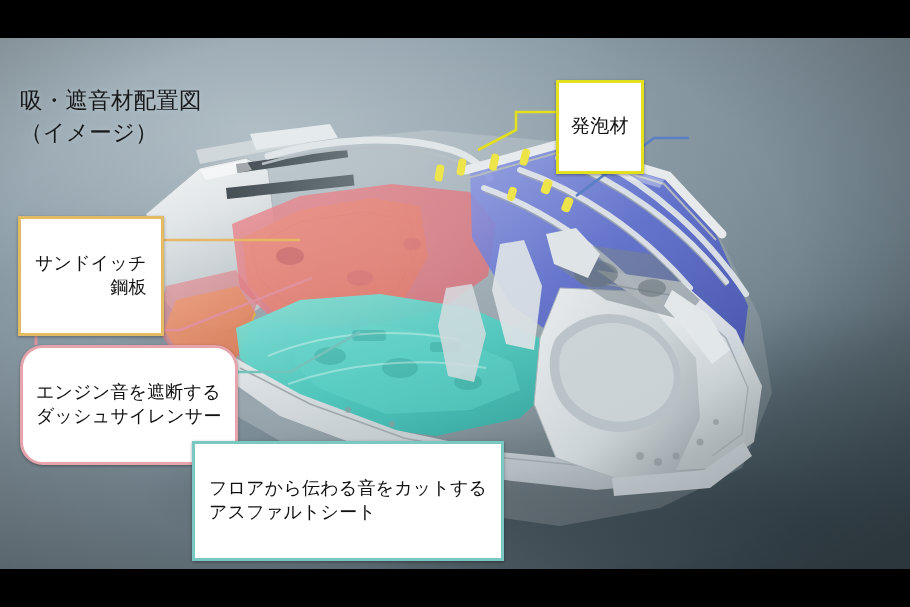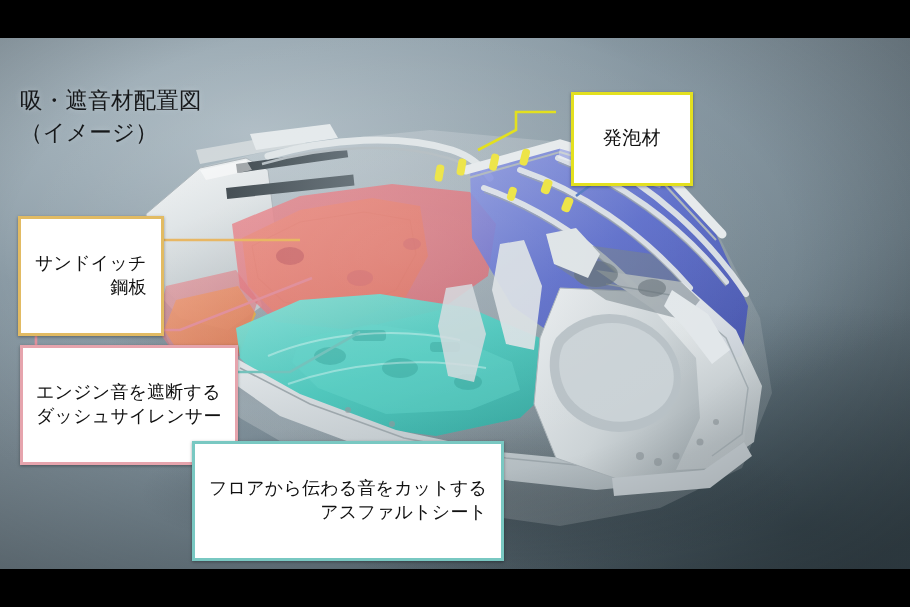--- a/index.html
+++ b/index.html
@@ -48,21 +48,21 @@
     border:3px solid #cfcfcf;
     box-shadow:0 1px 3px rgba(0,0,0,.35);
     color:#111;
     line-height:1.34;
     letter-spacing:.01em;
     box-sizing:border-box;
     white-space:pre-line;
   }
   .callout .txt{display:block;}
 
-  .c-foam{left:556px;top:92px;padding:5px 29px 7px;font-size:19px;border-color:#e3e01f;margin-left:15px;}
+  .c-foam{left:556px;top:80px;padding:5px 12px 7px;font-size:19px;border-color:#e3e01f;}
   .c-roof{left:689px;top:85px;padding:8px 13px 10px;font-size:17.5px;border-color:#6f8fcd;}
   .c-sandwich{left:18px;top:216px;padding:8px 14px 10px;font-size:18px;border-color:#e2bb63;}
   .c-dash{left:20px;top:345px;padding:8px 13px 10px;font-size:18px;border-color:#e6a4ad;}
   .c-floor{left:192px;top:441px;padding:8px 14px 10px;font-size:18px;border-color:#79c8c2;}
 
   
   #title{
     position:absolute;left:20px;top:85px;z-index:50;
     color:#16181a;font-size:22.5px;line-height:1.42;
     white-space:pre-line;letter-spacing:.01em;
@@ -263,25 +263,25 @@
   <div class="callout c-foam" style="border-color: rgb(227, 224, 31);">
     <span class="txt">発泡材</span>
   </div>
 
 
   <div class="callout c-sandwich" style="border-color: rgb(226, 187, 99); text-align: right;">
     <span class="txt">サンドイッチ
 鋼板</span>
   </div>
 
-  <div class="callout c-dash" style="border-color: rgb(230, 164, 173);">
+  <div class="callout c-dash" style="border-color: rgb(230, 164, 173); border-radius: 23px;">
     <span class="txt">エンジン音を遮断する
 ダッシュサイレンサー</span>
   </div>
 
-  <div class="callout c-floor" style="border-color: rgb(121, 200, 194); text-align: right;">
+  <div class="callout c-floor" style="border-color: rgb(121, 200, 194);">
     <span class="txt">フロアから伝わる音をカットする
 アスファルトシート</span>
   </div>
 
   <div class="bar top"></div>
   <div class="bar bottom"></div>
 </div>
 
 </body></html>

